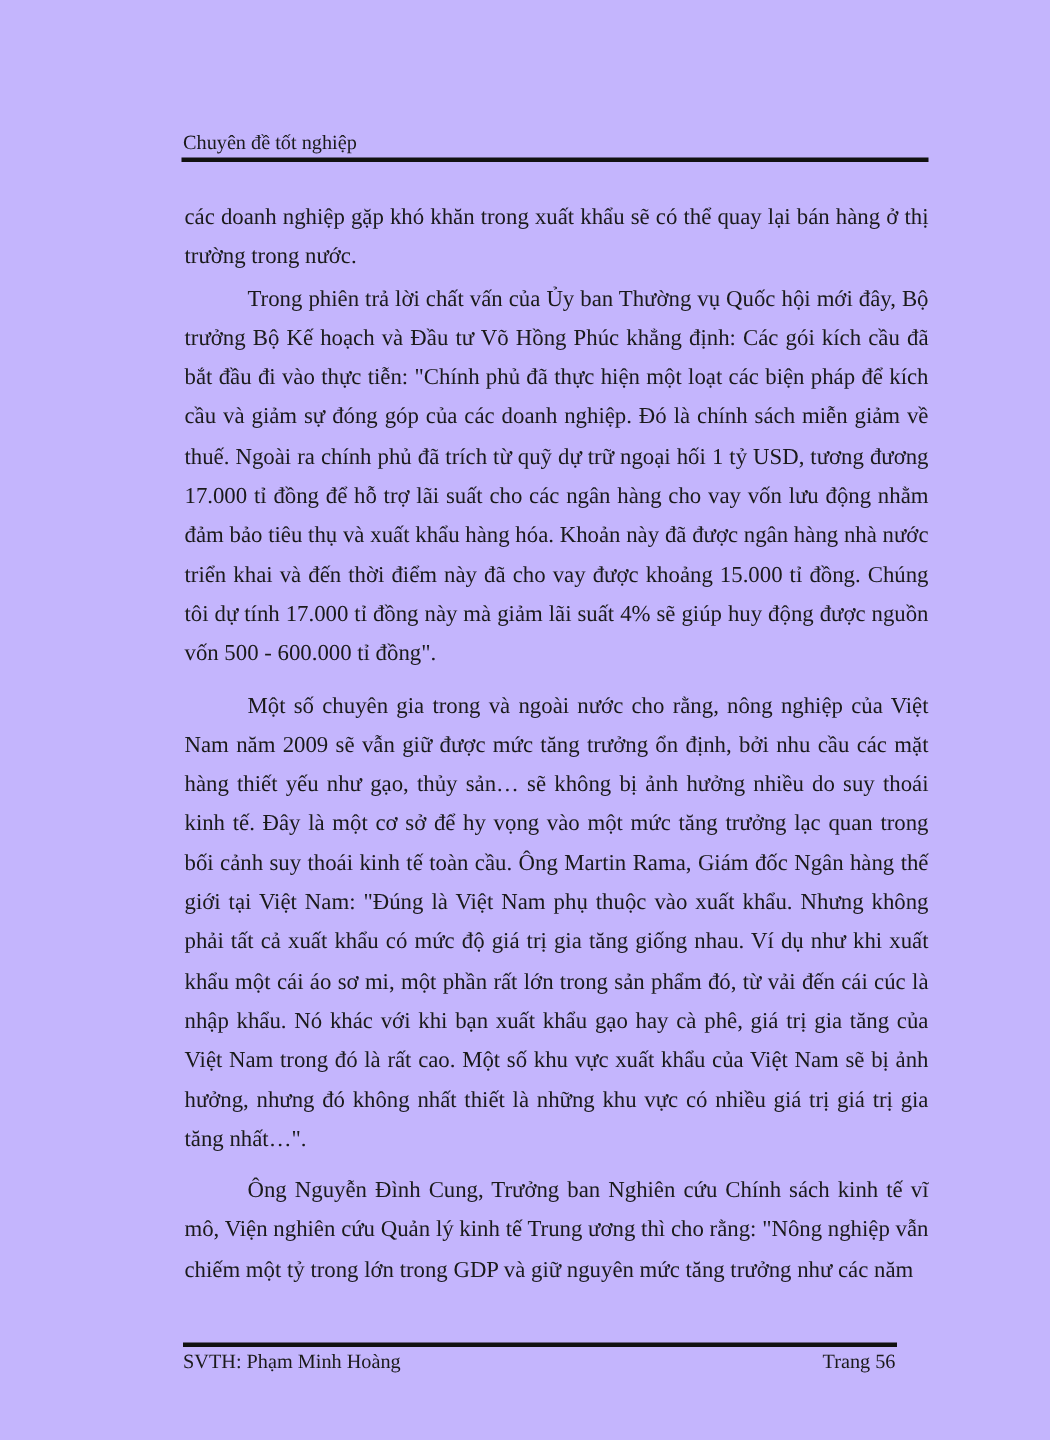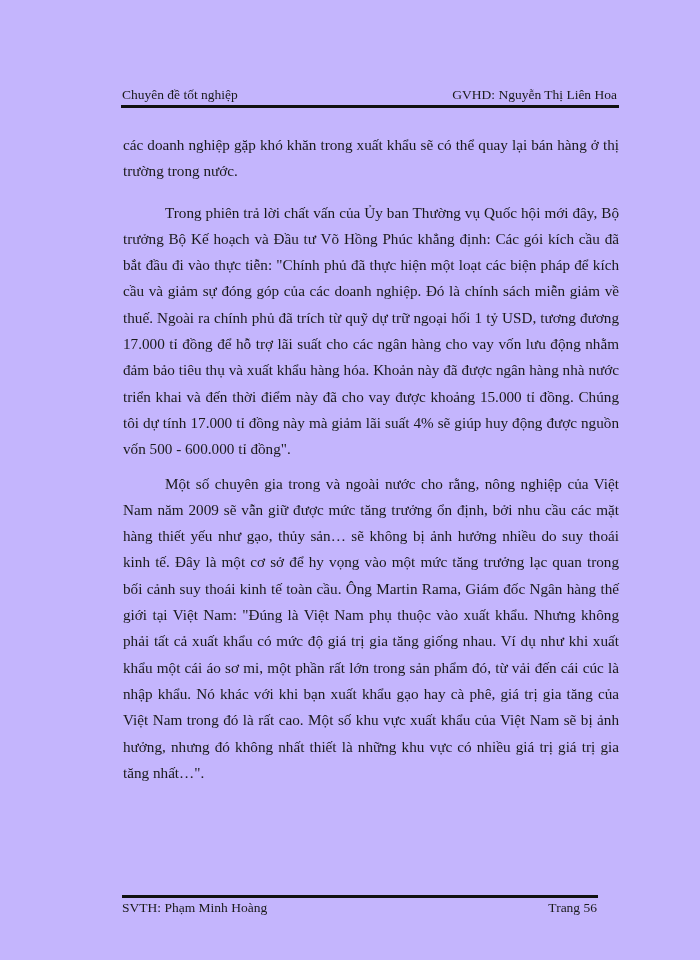--- a/index.html
+++ b/index.html
@@ -8,42 +8,42 @@
     .page { position: absolute; left: 0; top: 0; width: 700px; height: 960px; background: #c4b5fd; }
     .header { position: absolute; left: 122px; top: 86px; width: 497px; height: 18px;
               font-size: 13.5px; line-height: 18px; }
     .header .left { position: absolute; left: 0; top: 0; }
     .header .right { position: absolute; right: 2px; top: 0; }
     .header-rule { position: absolute; left: 121px; top: 105px; width: 498px; height: 3px; background: #111; }
     .body { position: absolute; left: 123px; top: 132px; width: 496px; font-size: 15.2px;
             line-height: 26.3px; text-align: justify; font-family: Liberation Serif, serif; }
     .body p { margin: 0; }
     .body p.indent { text-indent: 42px; }
-    .body p + p { margin-top: 15px; }
+    .body p + p { margin-top: 2px; }
     .body p.gap { margin-top: 8px; }
     .footer-rule { position: absolute; left: 122px; top: 895px; width: 476px; height: 3px; background: #111; }
     .footer { position: absolute; left: 122px; top: 899px; width: 491px; height: 18px;
               font-size: 13.5px; line-height: 18px; }
     .footer .left { position: absolute; left: 0; top: 0; }
     .footer .right { position: absolute; right: 16px; top: 0; }
   </style>
 </head>
 <body>
 
 <div class="page">
   <div class="header">
     <span class="left">Chuyên  đề tốt nghiệp</span>
-    <span class="right">GVHD:  Nguyễn  Thị  Liên  Hoa</span>
   </div>
   <div class="header-rule"></div>
 
   <div class="body">
     <p>các doanh nghiệp gặp khó khăn trong xuất khẩu sẽ có thể quay lại bán hàng ở thị trường trong nước.</p>
     <p class="indent">Trong phiên trả lời chất vấn của Ủy ban Thường vụ Quốc hội mới đây, Bộ trưởng Bộ Kế hoạch và Đầu tư Võ Hồng Phúc khẳng định: Các gói kích cầu đã bắt đầu đi vào thực tiễn: "Chính phủ đã thực hiện một loạt các biện pháp để kích cầu và giảm sự đóng góp của các doanh nghiệp. Đó là chính sách miễn giảm về thuế. Ngoài ra chính phủ đã trích từ quỹ dự trữ ngoại hối 1 tỷ USD, tương đương 17.000 tỉ đồng để hỗ trợ lãi suất cho các ngân hàng cho vay vốn lưu động nhằm đảm bảo tiêu thụ và xuất khẩu hàng hóa. Khoản này đã được ngân hàng nhà nước triển khai và đến thời điểm này đã cho vay được khoảng 15.000 tỉ đồng. Chúng tôi dự tính 17.000 tỉ đồng này mà giảm lãi suất 4% sẽ giúp huy động được nguồn vốn 500 - 600.000 tỉ đồng".</p>
     <p class="indent gap">Một số chuyên gia trong và ngoài nước cho rằng, nông nghiệp của Việt Nam năm 2009 sẽ vẫn giữ được mức tăng trưởng ổn định, bởi nhu cầu các mặt hàng thiết yếu như gạo, thủy sản… sẽ không bị ảnh hưởng nhiều do suy thoái kinh tế. Đây là một cơ sở để hy vọng vào một mức tăng trưởng lạc quan trong bối cảnh suy thoái kinh tế toàn cầu. Ông Martin Rama, Giám đốc Ngân hàng thế giới tại Việt Nam: "Đúng là Việt Nam phụ thuộc vào xuất khẩu. Nhưng không phải tất cả xuất khẩu có mức độ giá trị gia tăng giống nhau. Ví dụ như khi xuất khẩu một cái áo sơ mi, một phần rất lớn trong sản phẩm đó, từ vải đến cái cúc là nhập khẩu. Nó khác với khi bạn xuất khẩu gạo hay cà phê, giá trị gia tăng của Việt Nam trong đó là rất cao. Một số khu vực xuất khẩu của Việt Nam sẽ bị ảnh hưởng, nhưng đó không nhất thiết là những khu vực có nhiều giá trị giá trị gia tăng nhất…".</p>
+    <p class="indent gap">Ông Nguyễn Đình Cung, Trưởng ban Nghiên cứu Chính sách kinh tế vĩ mô, Viện nghiên cứu Quản lý kinh tế Trung ương thì cho rằng: "Nông nghiệp vẫn chiếm một tỷ trong lớn trong GDP và giữ nguyên mức tăng trưởng như các năm</p>
   </div>
 
   <div class="footer-rule"></div>
   <div class="footer">
     <span class="left">SVTH:  Phạm  Minh  Hoàng</span>
     <span class="right">Trang 56</span>
   </div>
 </div>
 
 </body></html>

